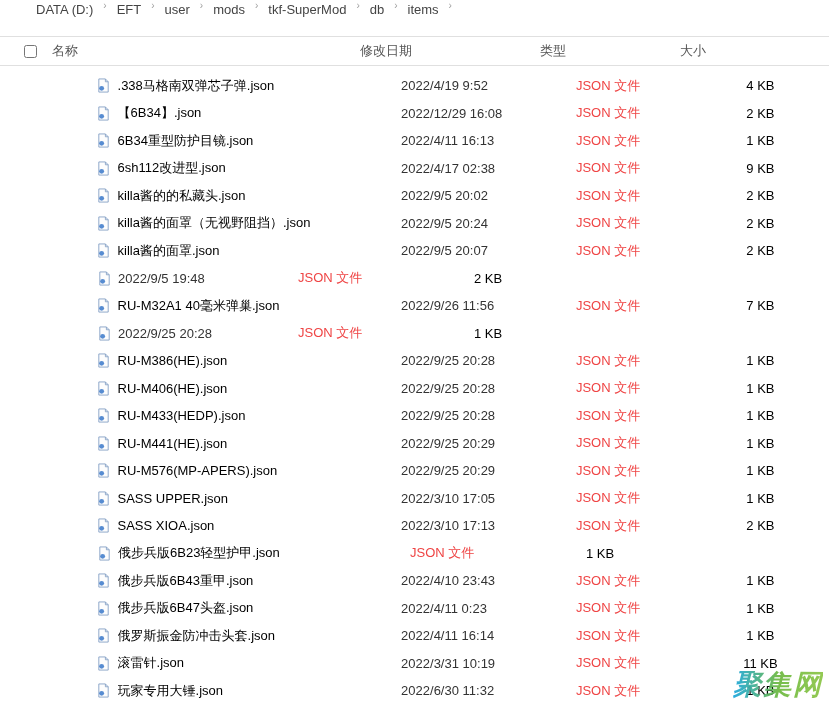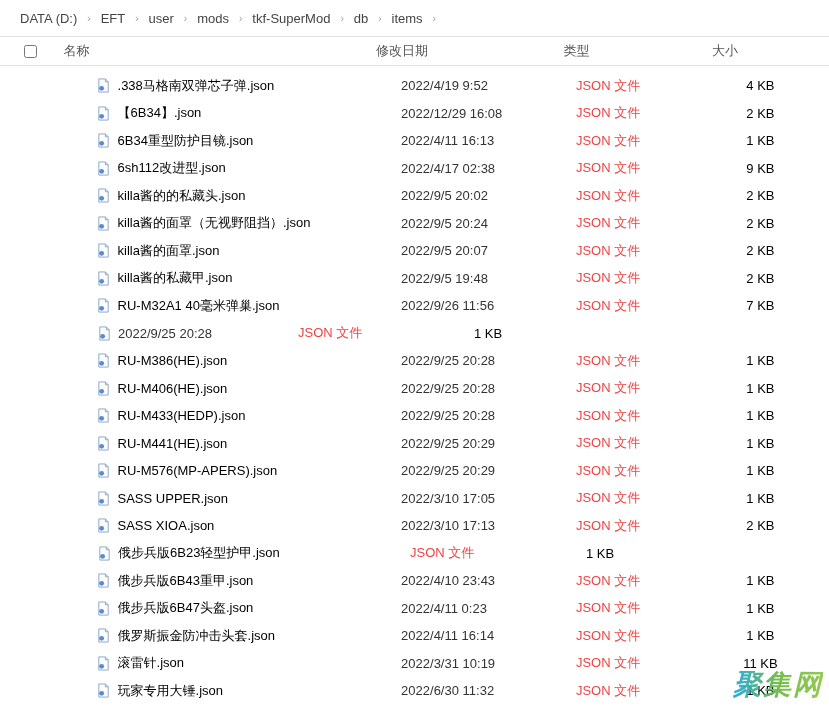--- a/index.html
+++ b/index.html
@@ -8,23 +8,22 @@
     font-family: "Microsoft YaHei", "Segoe UI", Arial, sans-serif;
     font-size: 12px;
     background: #ffffff;
     color: #333;
     width: 829px;
     height: 722px;
     overflow: hidden;
   }
   .breadcrumb {
     display: flex;
-    align-items: center;
     height: 36px;
-    padding-left: 12px;
+    padding-left: 28px;
     font-size: 13px;
     color: #444;
   }
   .breadcrumb .crumb {
     padding: 2px 8px;
     cursor: pointer;
   }
   .breadcrumb .chevron {
     color: #a0a0a0;
     padding: 0 2px;
@@ -32,21 +31,20 @@
   }
   .header-row {
     display: flex;
     align-items: center;
     height: 30px;
     border-bottom: 1px solid #e0e0e0;
     border-top: 1px solid #e0e0e0;
     font-size: 13px;
     color: #555;
     padding-left: 24px;
-    gap: 12px;
   }
   .header-row .chk {
     width: 18px;
     display:flex;
     align-items:center;
   }
   .header-row .chk input { margin:0; width:13px; height:13px; }
   .col-name { width: 318px; padding-left: 10px;}
   .col-date { width: 180px; }
   .col-type { width: 140px; }
@@ -231,21 +229,20 @@
       <span class="fsize">2 KB</span>
     </div>
     <div class="file-row">
       <span class="icon">
         <svg width="15" height="15" viewBox="0 0 16 16">
           <path d="M3 1 h7 l3 3 v11 H3 Z" fill="#fdfdfd" stroke="#8aa4c8" stroke-width="1"></path>
           <path d="M10 1 v3 h3" fill="none" stroke="#8aa4c8" stroke-width="1"></path>
           <circle cx="6" cy="11" r="2.6" fill="#3a78c9" opacity="0.85"></circle>
         </svg>
       </span>
-      <span class="fname">killa酱的私藏甲.json</span>
       <span class="fdate">2022/9/5 19:48</span>
       <span class="ftype">JSON 文件</span>
       <span class="fsize">2 KB</span>
     </div>
     <div class="file-row">
       <span class="icon">
         <svg width="15" height="15" viewBox="0 0 16 16">
           <path d="M3 1 h7 l3 3 v11 H3 Z" fill="#fdfdfd" stroke="#8aa4c8" stroke-width="1"></path>
           <path d="M10 1 v3 h3" fill="none" stroke="#8aa4c8" stroke-width="1"></path>
           <circle cx="6" cy="11" r="2.6" fill="#3a78c9" opacity="0.85"></circle>

